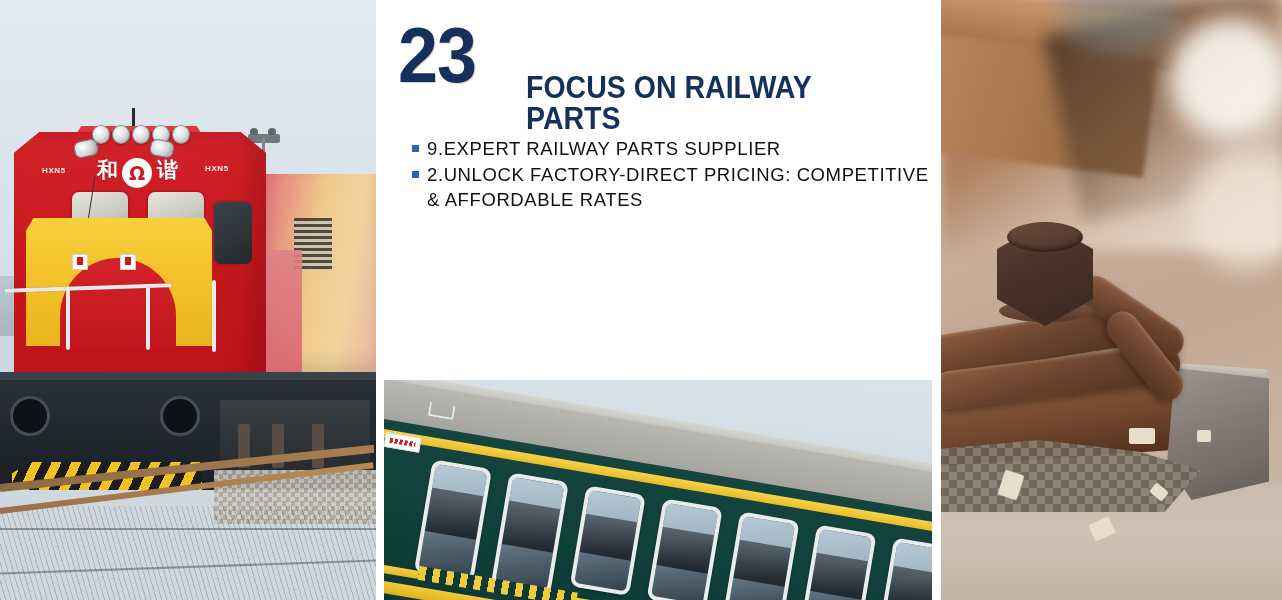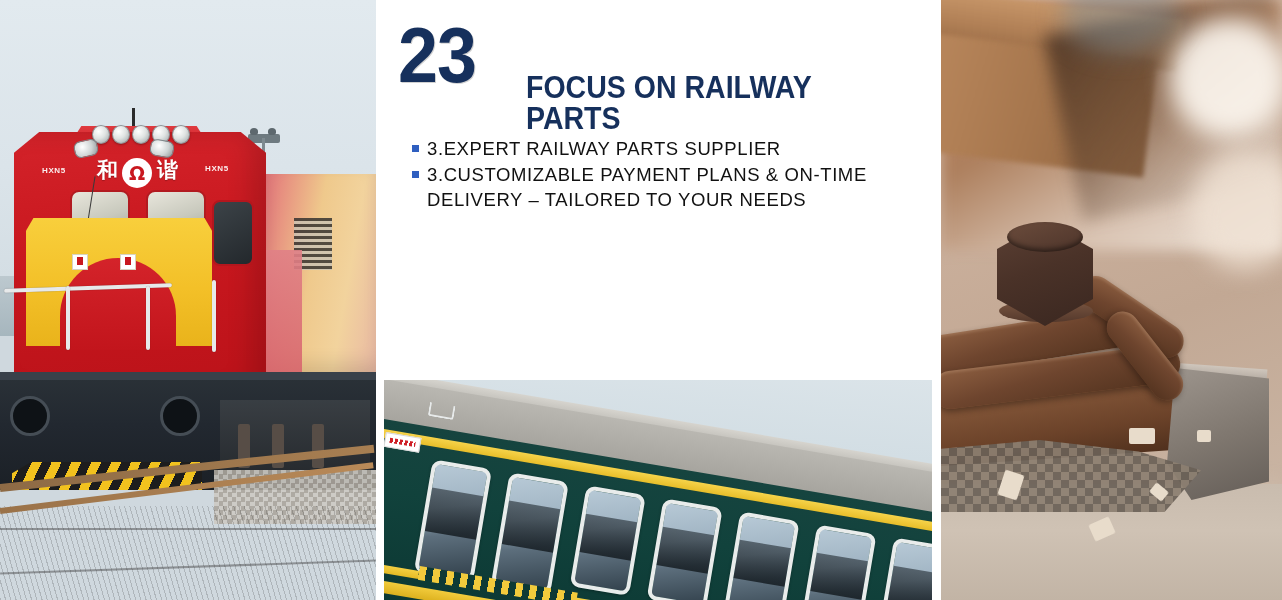--- a/index.html
+++ b/index.html
@@ -312,25 +312,25 @@
 
     <div class="headline-row">
       <div class="big-number">23</div>
     </div>
 
     <div class="subhead">FOCUS ON RAILWAY PARTS</div>
 
     <div class="bullets">
       <div class="bullet-item">
         <span class="bullet-square"></span>
-        <span class="bullet-text">3.EXPERT RAILWAY PARTS SUPPLIER</span>
+        <span class="bullet-text">9.EXPERT RAILWAY PARTS SUPPLIER</span>
       </div>
       <div class="bullet-item">
         <span class="bullet-square"></span>
-        <span class="bullet-text">3.CUSTOMIZABLE PAYMENT PLANS &amp; ON-TIME DELIVERY – TAILORED TO YOUR NEEDS</span>
+        <span class="bullet-text">2.UNLOCK FACTORY-DIRECT PRICING: COMPETITIVE &amp; AFFORDABLE RATES</span>
       </div>
     </div>
 
     <div class="photo-carriage">
       <div class="car-sky"></div>
       <div class="car-roof-hl"></div>
       <div class="car-roof"></div>
       <div class="car-body"></div>
       <div class="car-stripe-top"></div>
       <div class="car-windows">

